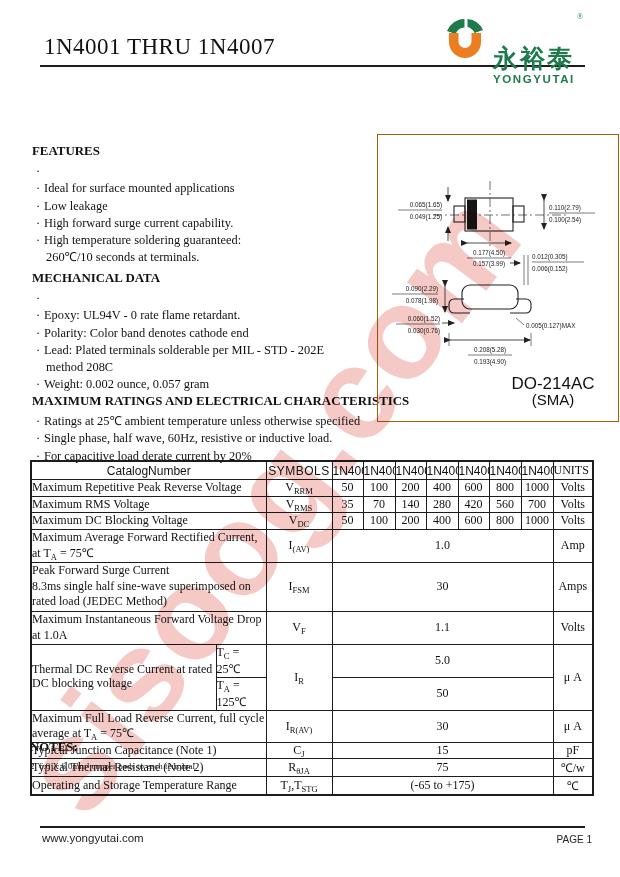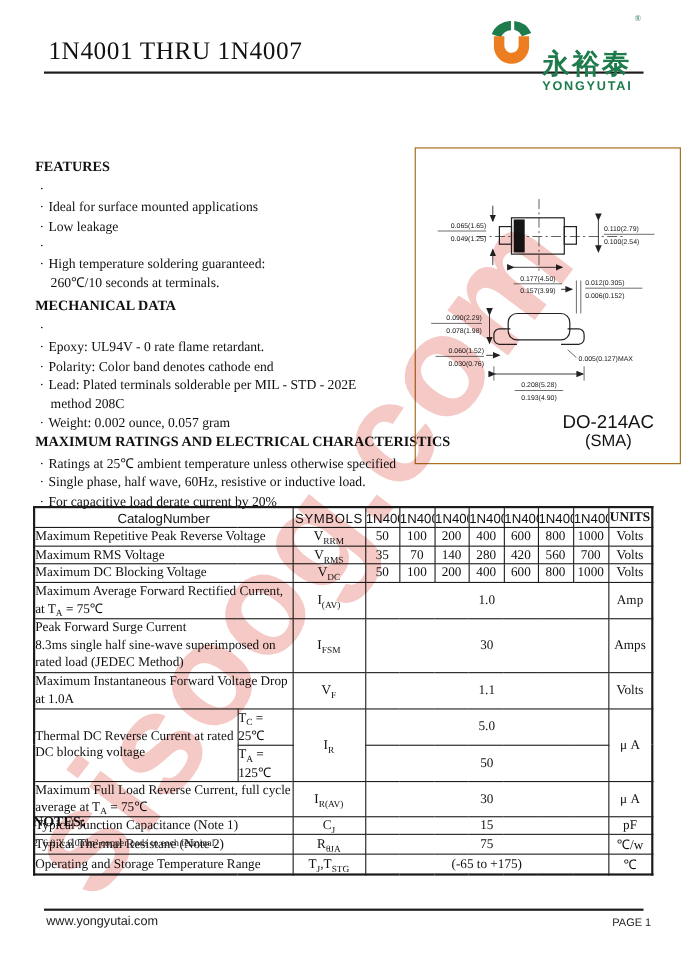--- a/index.html
+++ b/index.html
@@ -43,21 +43,21 @@
   table.ratings{position:absolute;left:30px;top:460px;width:562px;border-collapse:collapse;
       table-layout:fixed;border:2px solid #1c1c1c;}
   table.ratings td{border:1px solid #1c1c1c;padding:0;font-size:12px;color:#111;overflow:hidden;}
   td.lbl{text-align:left;padding-left:4px;font-size:12.4px;line-height:15.5px;}
   td.cond{text-align:left;padding-left:3px;font-size:11.5px;}
   td.val,td.unit,td.sym{text-align:center;}
   td.sym{font-size:12.5px;}
   .hcat{font-family:"Liberation Sans",sans-serif;font-size:12px;text-align:center;}
   .hsym{font-family:"Liberation Sans",sans-serif;font-size:13.5px;text-align:center;color:#222;letter-spacing:0.5px;}
   .hpart{font-family:"Liberation Sans",sans-serif;font-size:9.8px;text-align:center;color:#333;}
-  .hunits{font-size:12px;text-align:center;font-weight:bold;}
+  .hunits{font-size:12px;}
   sub{font-size:8.5px;line-height:0;}
   tr.rh17 td{height:17px;} tr.rh15 td{height:15px;} tr.rh14 td{height:14px;}
   tr.rh32 td{height:32px;} tr.rh48 td{height:48px;} tr.rh30 td{height:30px;}
   td.l2{line-height:13.8px;}
 
   
   .notes{left:30px;top:740px;}
   .notes-h{font-weight:700;font-size:12.8px;margin-bottom:4px;}
   .note{font-size:9px;line-height:15px;color:#222;}
 
@@ -95,20 +95,21 @@
   <div class="b-line">
     <span class="b-dot">·</span>
     <span>Ideal for surface mounted applications</span>
     </div>
   <div class="b-line">
     <span class="b-dot">·</span>
     <span>Low leakage</span>
     </div>
   <div class="b-line">
     <span class="b-dot">·</span>
+    <span>High forward surge current capability.</span>
     </div>
   <div class="b-line">
     <span class="b-dot">·</span>
     <span>High temperature soldering guaranteed:</span>
     </div>
   <div class="b-cont">260℃/10 seconds at terminals.</div>
 </div>
 
 <div class="abs sec" style="left:32px;top:270px;width:340px;">
   <div class="sec-h">MECHANICAL DATA</div>

